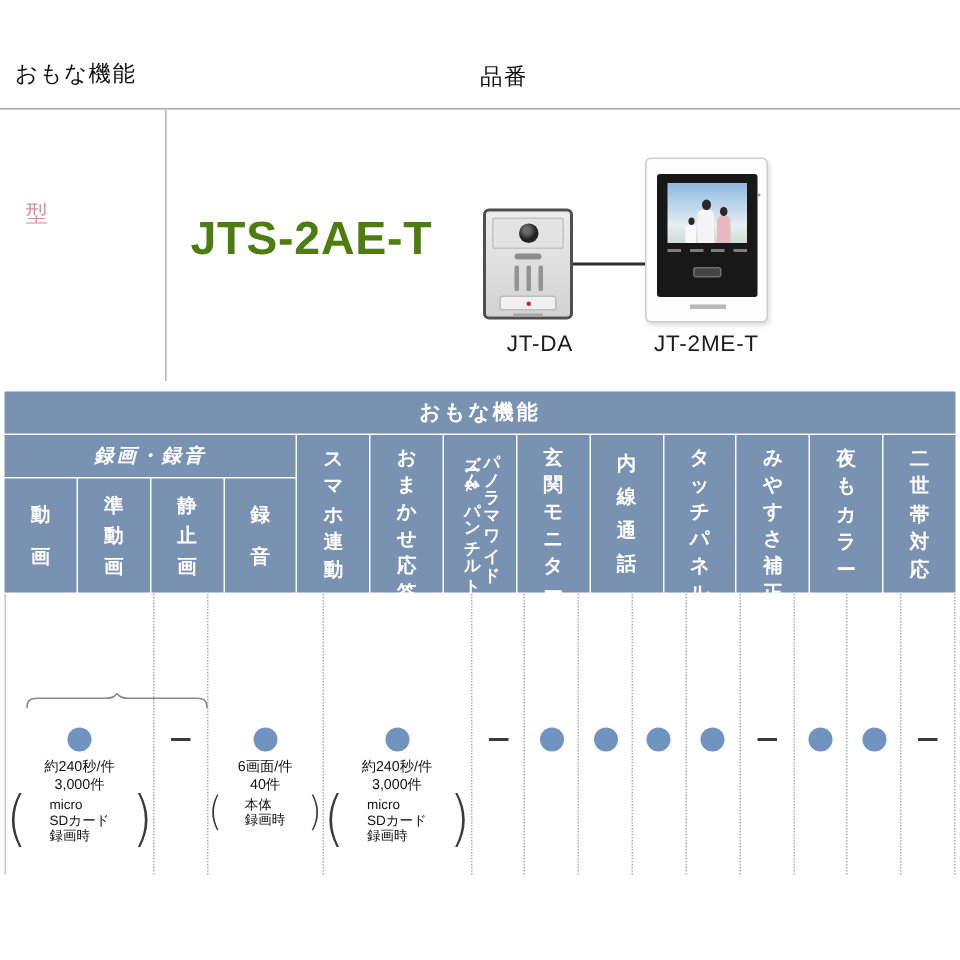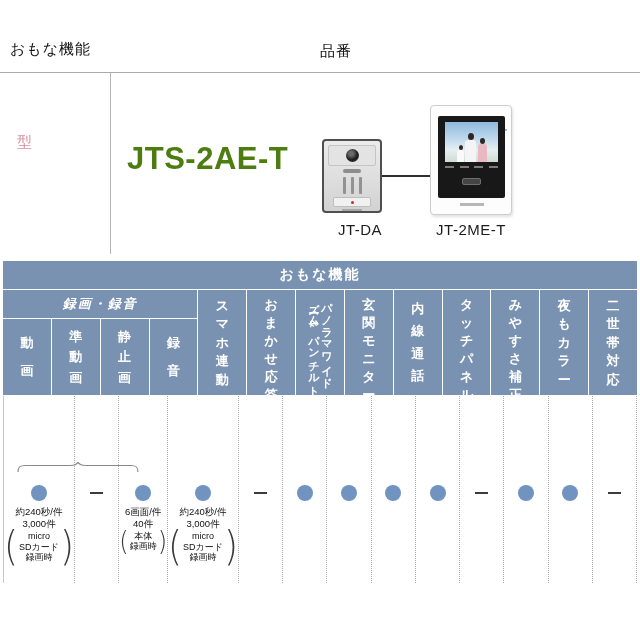--- a/index.html
+++ b/index.html
@@ -79,21 +79,21 @@
   #body-row { display:grid; grid-template-columns:repeat(13,1fr); height:187px;
     border-left:1px solid #c8c8c8; margin-top:1px; position:relative; }
   .bcell { border-right:1px dotted #adadad; display:flex; flex-direction:column; align-items:center; }
   .mark-slot { height:16px; margin-top:89px; display:flex; align-items:center; justify-content:center; }
   .dot { width:16px; height:16px; border-radius:50%; background:var(--dot,#7093c0); }
   .dash { width:13px; height:2px; background:#3c3c3c; }
   .note { margin-top:5px; text-align:center; font-size:9.5px; line-height:11.5px;
     color:#111; white-space:nowrap; }
   .paren-row { display:flex; align-items:center; justify-content:center; margin-top:0px; }
   .paren { font-family:"DejaVu Sans",sans-serif; font-weight:200; color:#3a3a3a; line-height:1; transform:scaleY(1.12); }
-  .paren-lines { text-align:center; font-size:9px; line-height:10.5px; color:#111; white-space:nowrap; margin:0 1px; }
+  .paren-lines { text-align:left; font-size:9px; line-height:10.5px; color:#111; white-space:nowrap; margin:0 15px; }
 
   #select-note { position:absolute; left:0; top:47px; width:147px; text-align:center;
     font-size:11px; color:#2b2b2b; letter-spacing:1px; }
   #select-brace { position:absolute; left:13px; top:66px; }
 </style>
 </head>
 <body>
 
 <span class="abs sec-label" style="left:10px;top:40px;">おもな機能</span>
 <span class="abs sec-label" style="left:320px;top:42px;">品番</span>

